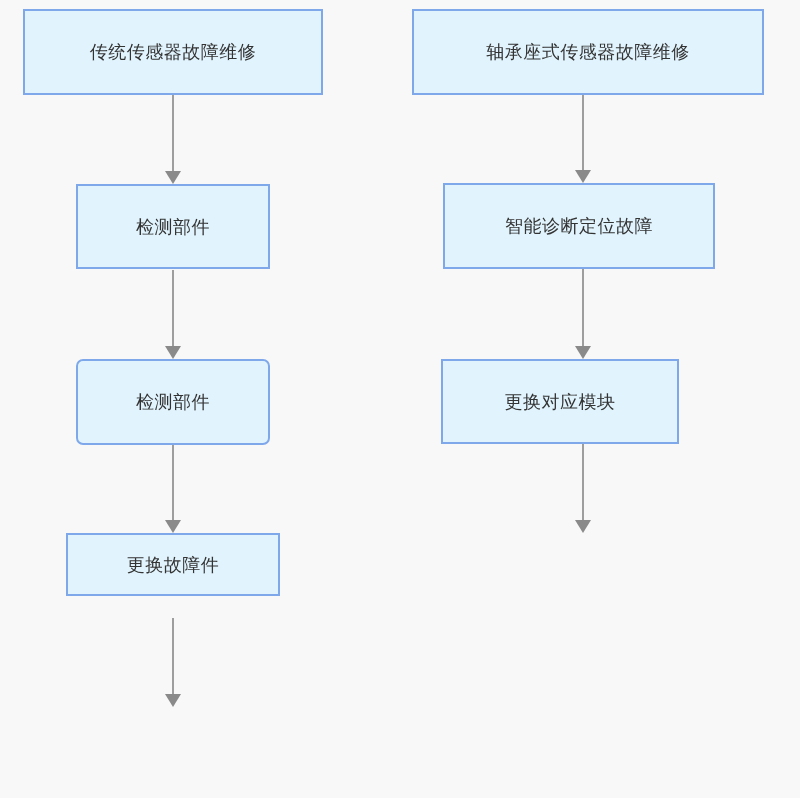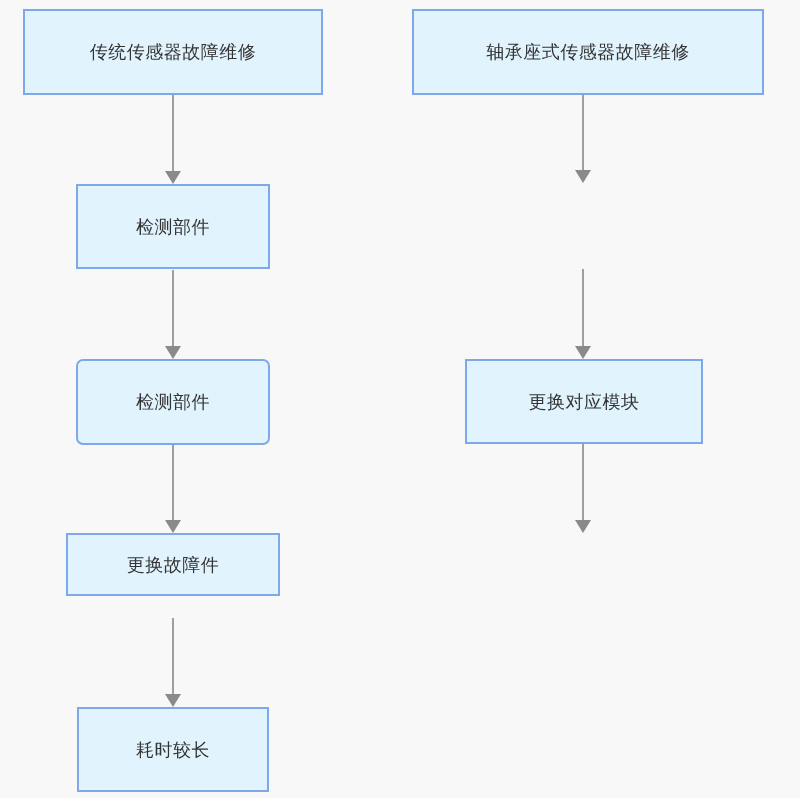--- a/index.html
+++ b/index.html
@@ -58,43 +58,43 @@
 <div class="canvas">
 
   <div class="node" style="left:23px; top:9px; width:300px; height:86px;">传统传感器故障维修</div>
 
   <div class="node" style="left:76px; top:184px; width:194px; height:85px;">检测部件</div>
 
   <div class="node" style="left:76px; top:359px; width:194px; height:86px;border-radius:7px;">检测部件</div>
 
   <div class="node" style="left:66px; top:533px; width:214px; height:63px;">更换故障件</div>
 
-  <div class="node" style="left:77px; top:707px; width:192px; height:85px;">耗时较长</div>
 
   <div class="arrow" style="left:164px; top:95px; height:89px;">
     <div class="arrow-line"></div>
     <div class="arrow-head"></div>
   </div>
   <div class="arrow" style="left:164px; top:270px; height:89px;">
     <div class="arrow-line"></div>
     <div class="arrow-head"></div>
   </div>
   <div class="arrow" style="left:164px; top:445px; height:88px;">
     <div class="arrow-line"></div>
     <div class="arrow-head"></div>
   </div>
   <div class="arrow" style="left:164px; top:618px; height:89px;">
     <div class="arrow-line"></div>
     <div class="arrow-head"></div>
   </div>
 
   <div class="node" style="left:412px; top:9px; width:352px; height:86px;">轴承座式传感器故障维修</div>
 
+  <div class="node" style="left:443px; top:183px; width:272px; height:86px;">智能诊断定位故障</div>
 
-  <div class="node" style="left:465px; top:359px; width:238px; height:85px;">更换对应模块</div>
+  <div class="node" style="left:441px; top:359px; width:238px; height:85px;">更换对应模块</div>
 
 
   <div class="arrow" style="left:574px; top:95px; height:88px;">
     <div class="arrow-line"></div>
     <div class="arrow-head"></div>
   </div>
   <div class="arrow" style="left:574px; top:269px; height:90px;">
     <div class="arrow-line"></div>
     <div class="arrow-head"></div>
   </div>

